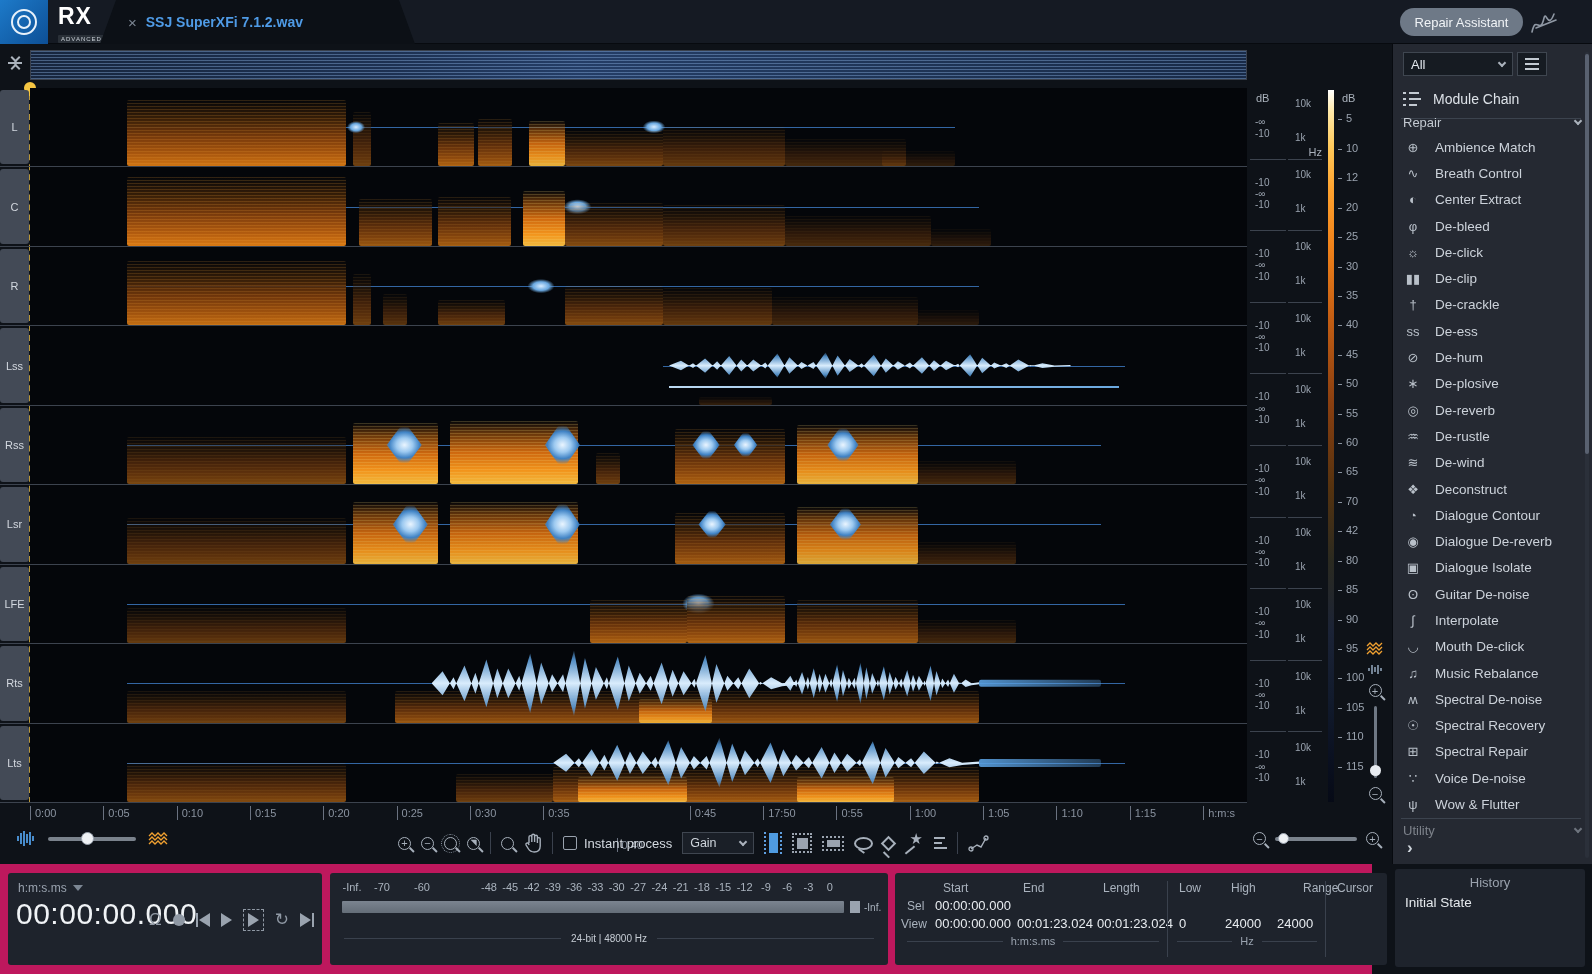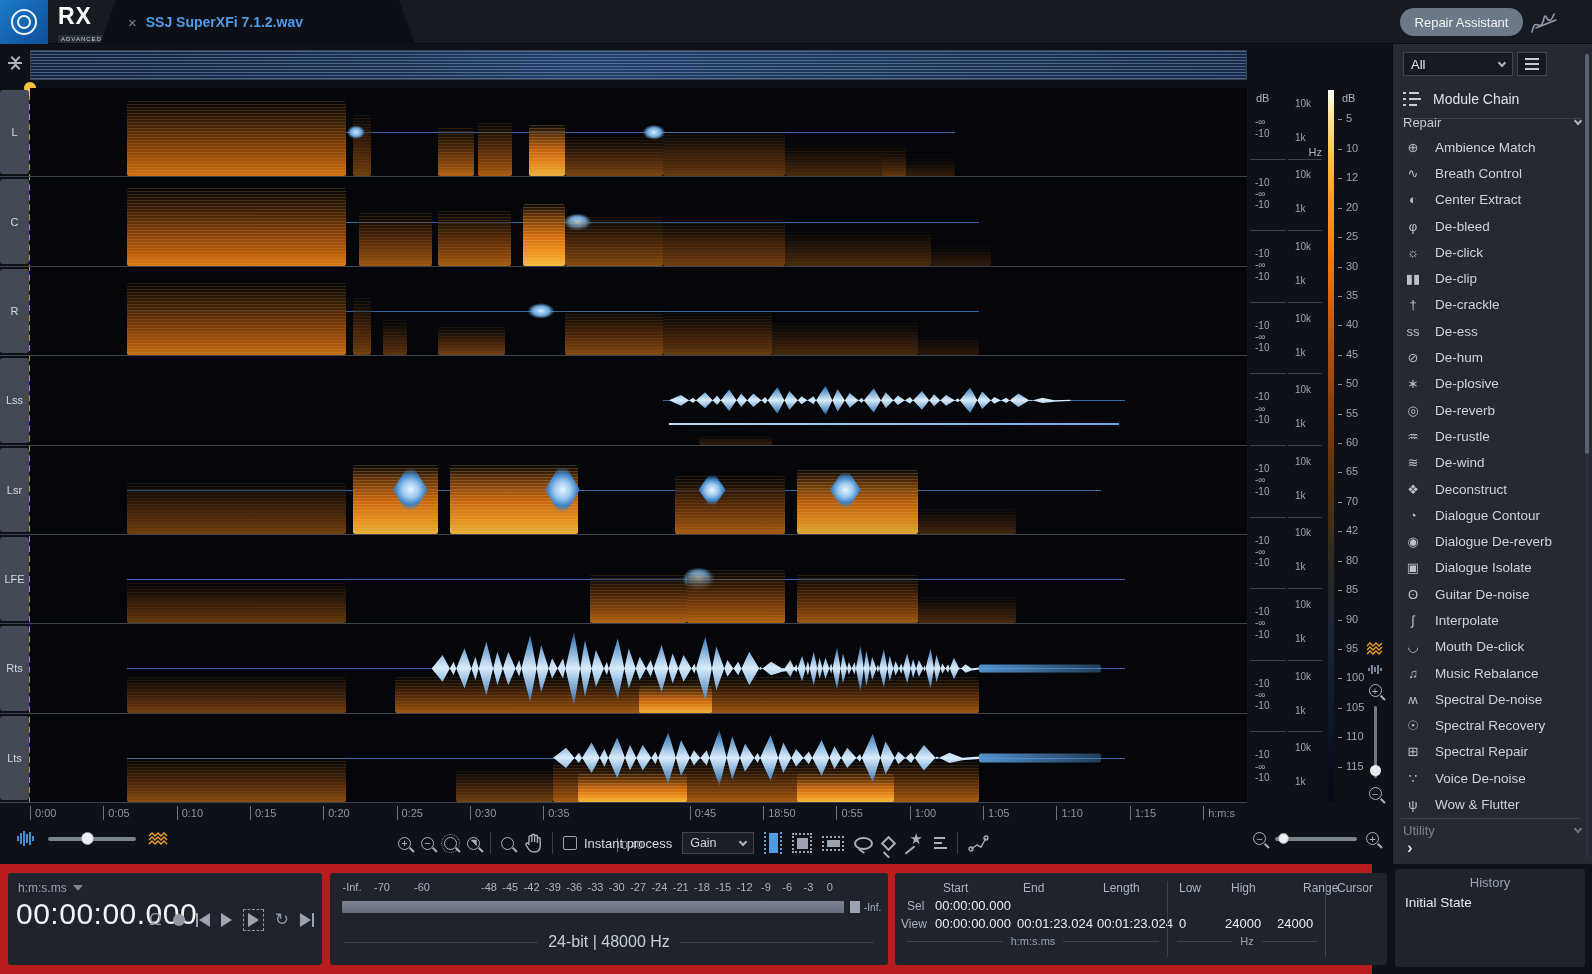--- a/index.html
+++ b/index.html
@@ -122,21 +122,21 @@
   .wand{position:relative;width:20px;height:20px}
   .wand i{position:absolute;left:6px;top:0;width:12px;height:12px;background:#a7b0bb;clip-path:polygon(50% 0,61% 35%,98% 35%,68% 57%,79% 91%,50% 70%,21% 91%,32% 57%,2% 35%,39% 35%)}
   .wand::after{content:"";position:absolute;left:0;bottom:2px;width:12px;height:2px;background:#a7b0bb;transform:rotate(-40deg)}
   .bars3{display:flex;flex-direction:column;gap:2.5px;align-items:flex-start}
   .bars3 i{display:block;height:2.5px;background:#a7b0bb}
   .tb-right{position:absolute;left:1253px;top:8px;display:flex;align-items:center;gap:9px}
   .hslider.small{width:82px}
   .hslider.small i{left:3px;width:11px;height:11px;top:-4px}
 
   
-  .bottombar{position:absolute;left:0;top:864px;width:1372px;height:110px;background:#b91c1c}
+  .bottombar{position:absolute;left:0;top:864px;width:1372px;height:110px;background:#be185d}
   .panel{position:absolute;background:#1e232c;border-radius:3px}
   .p-transport{left:8px;top:9px;width:314px;height:92px}
   .fmt-row{position:absolute;left:10px;top:8px;font-size:12px;color:#9aa3af;display:flex;align-items:center;gap:6px}
   .fmt-tri{width:0;height:0;border-left:5px solid transparent;border-right:5px solid transparent;border-top:6px solid #7c8693}
   .big-time{position:absolute;left:8px;top:24px;font-size:30px;color:#f0f3f6;letter-spacing:.5px}
   .tr-icons{position:absolute;right:8px;top:36px;display:flex;align-items:center;gap:11px;color:#9099a5}
   .tri-r{width:0;height:0;border-top:7px solid transparent;border-bottom:7px solid transparent;border-left:11px solid #9aa3af}
   .tri-l{width:0;height:0;border-top:7px solid transparent;border-bottom:7px solid transparent;border-right:11px solid #9aa3af}
   .tbar{width:2px;height:14px;background:#9aa3af}
   .skip{display:flex;align-items:center;gap:1px}
@@ -144,21 +144,21 @@
   .rec-dot{width:12px;height:12px;border-radius:50%;background:#8f98a4}
   .glyph16{font-size:17px;line-height:16px}
   .p-meter{left:330px;top:9px;width:558px;height:92px}
   .meter-ticks{position:absolute;left:12px;top:8px;width:520px;height:14px}
   .mt{position:absolute;transform:translateX(-50%);font-size:11px;color:#aab3be;white-space:nowrap}
   .meter-bar{position:absolute;left:12px;top:28px;width:502px;height:12px;background:linear-gradient(to bottom,#7b8490,#646d78);border-radius:1px}
   .meter-cap{position:absolute;left:520px;top:28px;width:10px;height:12px;background:#9aa3af}
   .meter-inf{position:absolute;left:534px;top:29px;font-size:10px;color:#aab3be}
   .fileinfo{position:absolute;left:0;top:60px;width:100%;display:flex;align-items:center;gap:10px;padding:0 14px}
   .fileinfo .ln{flex:1;height:1px;background:#3a414d}
-  .fileinfo .tx{font-size:16px;color:#c7cdd5}
+  .fileinfo .tx{font-size:10px;color:#c7cdd5}
   .p-sel{left:895px;top:9px;width:492px;height:92px}
   .sel-h{position:absolute;font-size:12px;color:#aab3be}
   .sel-v{position:absolute;font-size:13px;color:#e8ecf0}
   .sel-unit{position:absolute;display:flex;align-items:center;gap:8px}
   .sel-unit .ln{height:1px;background:#3a414d;flex:1}
   .sel-unit .tx{font-size:11px;color:#9aa3af}
   .vline{position:absolute;top:8px;width:1px;height:76px;background:#3a414d}
   .p-hist{left:1395px;top:5px;width:190px;height:98px}
   .hist-title{position:absolute;left:0;top:6px;width:100%;text-align:center;font-size:13px;color:#9aa2ad}
   .hist-list{position:absolute;left:10px;top:24px;width:170px}
@@ -250,20 +250,38 @@
       <div class="ch-row">
         <div class="ch-tab">Lss</div>
         <div class="ch-content">
           <div class="rg rg-line" style="left: 52%; width: 38%;"></div>
           <div class="rg rg-bigwave" style="left: 52.5%; width: 33%; height: 38%;"></div>
           <div class="rg rg-line2" style="left: 52.5%; width: 37%; top: 76%;"></div>
           <div class="rg rg-block" style="left: 55%; width: 6%; height: 10%; opacity: 0.22;"></div>
         </div>
       </div>
       <div class="ch-row">
+        <div class="ch-tab">Rss</div>
+        <div class="ch-content">
+          <div class="rg rg-line" style="left: 8%; width: 80%;"></div>
+          <div class="rg rg-block" style="left: 8%; width: 18%; height: 60%; opacity: 0.55;"></div>
+          <div class="rg rg-hot" style="left: 26.5%; width: 7%; height: 78%; opacity: 0.95;"></div>
+          <div class="rg rg-diamond" style="left: 28.5%; width: 4.5%; height: 60%;"></div>
+          <div class="rg rg-hot" style="left: 34.5%; width: 10.5%; height: 80%; opacity: 0.95;"></div>
+          <div class="rg rg-diamond" style="left: 41.5%; width: 4.5%; height: 64%;"></div>
+          <div class="rg rg-block" style="left: 46.5%; width: 2%; height: 40%; opacity: 0.5;"></div>
+          <div class="rg rg-block" style="left: 53%; width: 9%; height: 70%; opacity: 0.8;"></div>
+          <div class="rg rg-diamond" style="left: 53.8%; width: 3.5%; height: 46%;"></div>
+          <div class="rg rg-diamond" style="left: 57.3%; width: 3%; height: 40%;"></div>
+          <div class="rg rg-hot" style="left: 63%; width: 10%; height: 75%; opacity: 0.9;"></div>
+          <div class="rg rg-diamond" style="left: 64.8%; width: 4%; height: 55%;"></div>
+          <div class="rg rg-block" style="left: 73%; width: 8%; height: 30%; opacity: 0.3;"></div>
+        </div>
+      </div>
+      <div class="ch-row">
         <div class="ch-tab">Lsr</div>
         <div class="ch-content">
           <div class="rg rg-line" style="left: 8%; width: 80%;"></div>
           <div class="rg rg-block" style="left: 8%; width: 18%; height: 58%; opacity: 0.5;"></div>
           <div class="rg rg-hot" style="left: 26.5%; width: 7%; height: 78%; opacity: 0.9;"></div>
           <div class="rg rg-diamond" style="left: 29%; width: 4.5%; height: 62%;"></div>
           <div class="rg rg-hot" style="left: 34.5%; width: 10.5%; height: 78%; opacity: 0.9;"></div>
           <div class="rg rg-diamond" style="left: 41.5%; width: 4.5%; height: 66%;"></div>
           <div class="rg rg-block" style="left: 53%; width: 9%; height: 65%; opacity: 0.75;"></div>
           <div class="rg rg-diamond" style="left: 54.3%; width: 3.5%; height: 44%;"></div>
@@ -314,21 +332,21 @@
       <div class="tl-lbl" style="left: 0%;">0:00</div>
       <div class="tl-lbl" style="left: 6.0241%;">0:05</div>
       <div class="tl-lbl" style="left: 12.0482%;">0:10</div>
       <div class="tl-lbl" style="left: 18.0723%;">0:15</div>
       <div class="tl-lbl" style="left: 24.0964%;">0:20</div>
       <div class="tl-lbl" style="left: 30.1205%;">0:25</div>
       <div class="tl-lbl" style="left: 36.1446%;">0:30</div>
       <div class="tl-lbl" style="left: 42.1687%;">0:35</div>
       <div class="tl-lbl" style="left: 48.1928%; margin-top: 32px;">0:40</div>
       <div class="tl-lbl" style="left: 54.2169%;">0:45</div>
-      <div class="tl-lbl" style="left: 60.241%;">18:50</div>
+      <div class="tl-lbl" style="left: 60.241%;">17:50</div>
       <div class="tl-lbl" style="left: 66.2651%;">0:55</div>
       <div class="tl-lbl" style="left: 72.2892%;">1:00</div>
       <div class="tl-lbl" style="left: 78.3133%;">1:05</div>
       <div class="tl-lbl" style="left: 84.3374%;">1:10</div>
       <div class="tl-lbl" style="left: 90.3615%;">1:15</div>
       <div class="tl-lbl" style="left: 96.4%;">h:m:s</div>
     </div>
 
   <div class="db-head">dB</div>
   <div class="db-col">

